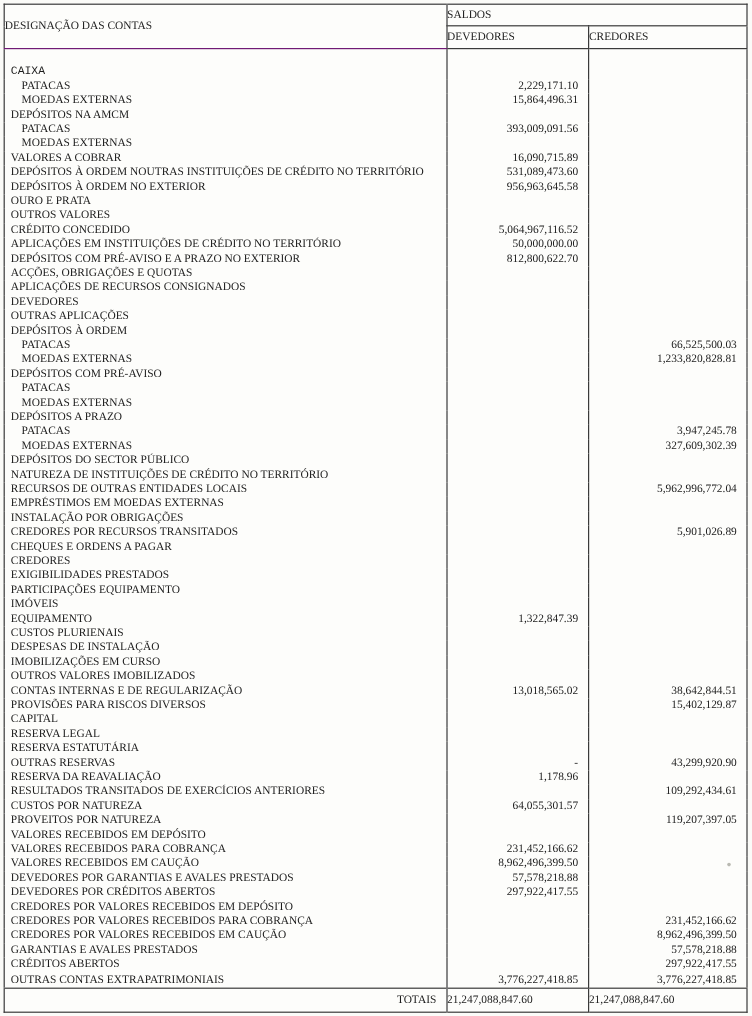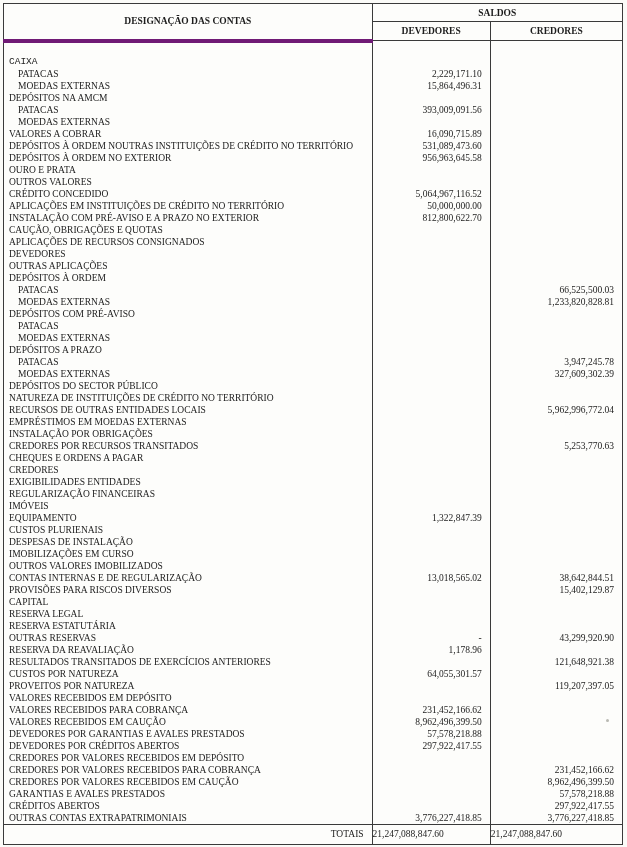--- a/index.html
+++ b/index.html
@@ -24,24 +24,24 @@
     border: 1px solid #3a3a3a;
   }
   th, td {
     font-family: "Liberation Serif", serif;
     font-size: 9.5px;
     color: #1c1c1c;
     white-space: nowrap;
     overflow: hidden;
     vertical-align: middle;
   }
-  thead th { font-weight: bold; text-align: center; }
+  thead th { font-weight: normal; text-align: left; }
   th.designation-header {
     border-right: 1px solid #3a3a3a;
-    border-bottom: 4px solid #701a75;
+    border-bottom: 1px solid #701a75;
     vertical-align: middle;
   }
   th.saldos-header {
     height: 18px;
     border-bottom: 1px solid #3a3a3a;
   }
   th.sub-header {
     height: 19px;
     border-bottom: 1px solid #3a3a3a;
   }
@@ -151,26 +151,26 @@
           <td class="label">CRÉDITO CONCEDIDO</td>
           <td class="amount dev">5,064,967,116.52</td>
           <td class="amount cred"></td>
         </tr>
         <tr>
           <td class="label">APLICAÇÕES EM INSTITUIÇÕES DE CRÉDITO NO TERRITÓRIO</td>
           <td class="amount dev">50,000,000.00</td>
           <td class="amount cred"></td>
         </tr>
         <tr>
-          <td class="label">INSTALAÇÃO COM PRÉ-AVISO E A PRAZO NO EXTERIOR</td>
+          <td class="label">DEPÓSITOS COM PRÉ-AVISO E A PRAZO NO EXTERIOR</td>
           <td class="amount dev">812,800,622.70</td>
           <td class="amount cred"></td>
         </tr>
         <tr>
-          <td class="label">CAUÇÃO, OBRIGAÇÕES E QUOTAS</td>
+          <td class="label">ACÇÕES, OBRIGAÇÕES E QUOTAS</td>
           <td class="amount dev"></td>
           <td class="amount cred"></td>
         </tr>
         <tr>
           <td class="label">APLICAÇÕES DE RECURSOS CONSIGNADOS</td>
           <td class="amount dev"></td>
           <td class="amount cred"></td>
         </tr>
         <tr>
           <td class="label">DEVEDORES</td>
@@ -248,39 +248,39 @@
           <td class="amount cred"></td>
         </tr>
         <tr>
           <td class="label">INSTALAÇÃO POR OBRIGAÇÕES</td>
           <td class="amount dev"></td>
           <td class="amount cred"></td>
         </tr>
         <tr>
           <td class="label">CREDORES POR RECURSOS TRANSITADOS</td>
           <td class="amount dev"></td>
-          <td class="amount cred">5,253,770.63</td>
+          <td class="amount cred">5,901,026.89</td>
         </tr>
         <tr>
           <td class="label">CHEQUES E ORDENS A PAGAR</td>
           <td class="amount dev"></td>
           <td class="amount cred"></td>
         </tr>
         <tr>
           <td class="label">CREDORES</td>
           <td class="amount dev"></td>
           <td class="amount cred"></td>
         </tr>
         <tr>
-          <td class="label">EXIGIBILIDADES ENTIDADES</td>
-          <td class="amount dev"></td>
-          <td class="amount cred"></td>
-        </tr>
-        <tr>
-          <td class="label">REGULARIZAÇÃO FINANCEIRAS</td>
+          <td class="label">EXIGIBILIDADES PRESTADOS</td>
+          <td class="amount dev"></td>
+          <td class="amount cred"></td>
+        </tr>
+        <tr>
+          <td class="label">PARTICIPAÇÕES EQUIPAMENTO</td>
           <td class="amount dev"></td>
           <td class="amount cred"></td>
         </tr>
         <tr>
           <td class="label">IMÓVEIS</td>
           <td class="amount dev"></td>
           <td class="amount cred"></td>
         </tr>
         <tr>
           <td class="label">EQUIPAMENTO</td>
@@ -338,21 +338,21 @@
           <td class="amount cred">43,299,920.90</td>
         </tr>
         <tr>
           <td class="label">RESERVA DA REAVALIAÇÃO</td>
           <td class="amount dev">1,178.96</td>
           <td class="amount cred"></td>
         </tr>
         <tr>
           <td class="label">RESULTADOS TRANSITADOS DE EXERCÍCIOS ANTERIORES</td>
           <td class="amount dev"></td>
-          <td class="amount cred">121,648,921.38</td>
+          <td class="amount cred">109,292,434.61</td>
         </tr>
         <tr>
           <td class="label">CUSTOS POR NATUREZA</td>
           <td class="amount dev">64,055,301.57</td>
           <td class="amount cred"></td>
         </tr>
         <tr>
           <td class="label">PROVEITOS POR NATUREZA</td>
           <td class="amount dev"></td>
           <td class="amount cred">119,207,397.05</td>

